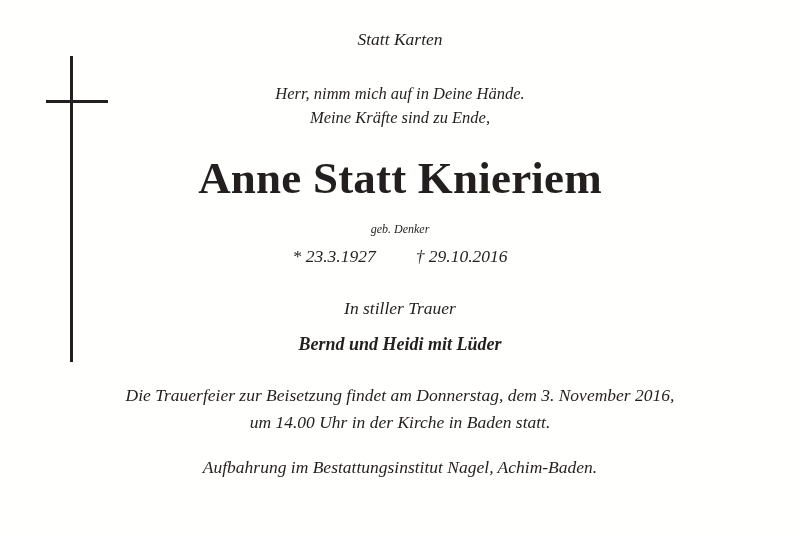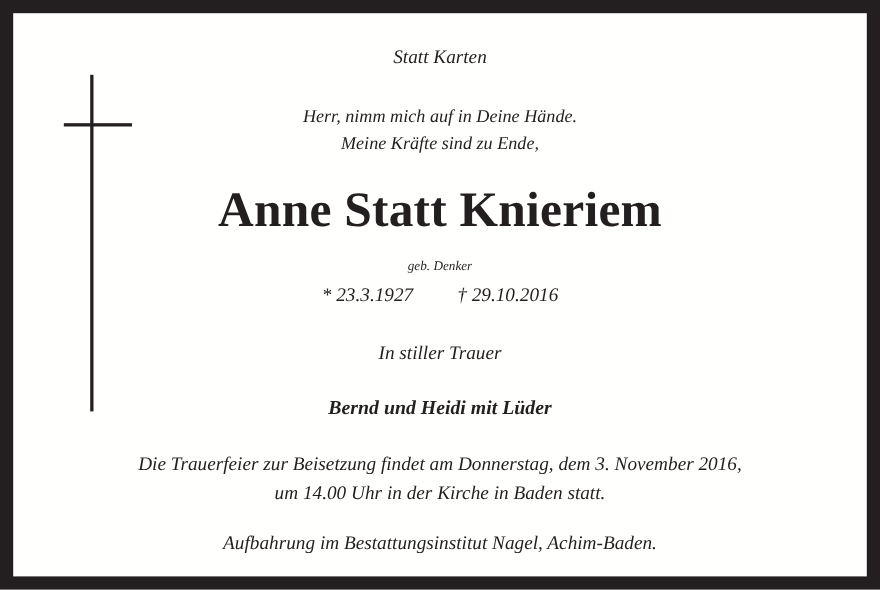--- a/index.html
+++ b/index.html
@@ -14,21 +14,21 @@
     color: #231f20;
     overflow: hidden;
   }
 
   .obituary {
     position: relative;
     width: 800px;
     height: 536px;
     box-sizing: border-box;
     background: #231f20;
-    padding: 12px;
+    padding: 0;
   }
 
   .inner {
     position: relative;
     width: 100%;
     height: 100%;
     background: #fffffd;
     box-sizing: border-box;
   }
 
@@ -114,21 +114,21 @@
   .mourning {
     font-size: 17.5px;
     font-style: italic;
     margin-top: 30px;
   }
 
   .family {
     font-size: 18px;
     font-style: italic;
     font-weight: bold;
-    margin-top: 27px;
+    margin-top: 13px;
   }
 
   .place {
     font-size: 17.5px;
     font-style: italic;
     margin-top: 30px;
   }
 
   .ceremony {
     font-size: 17.5px;

